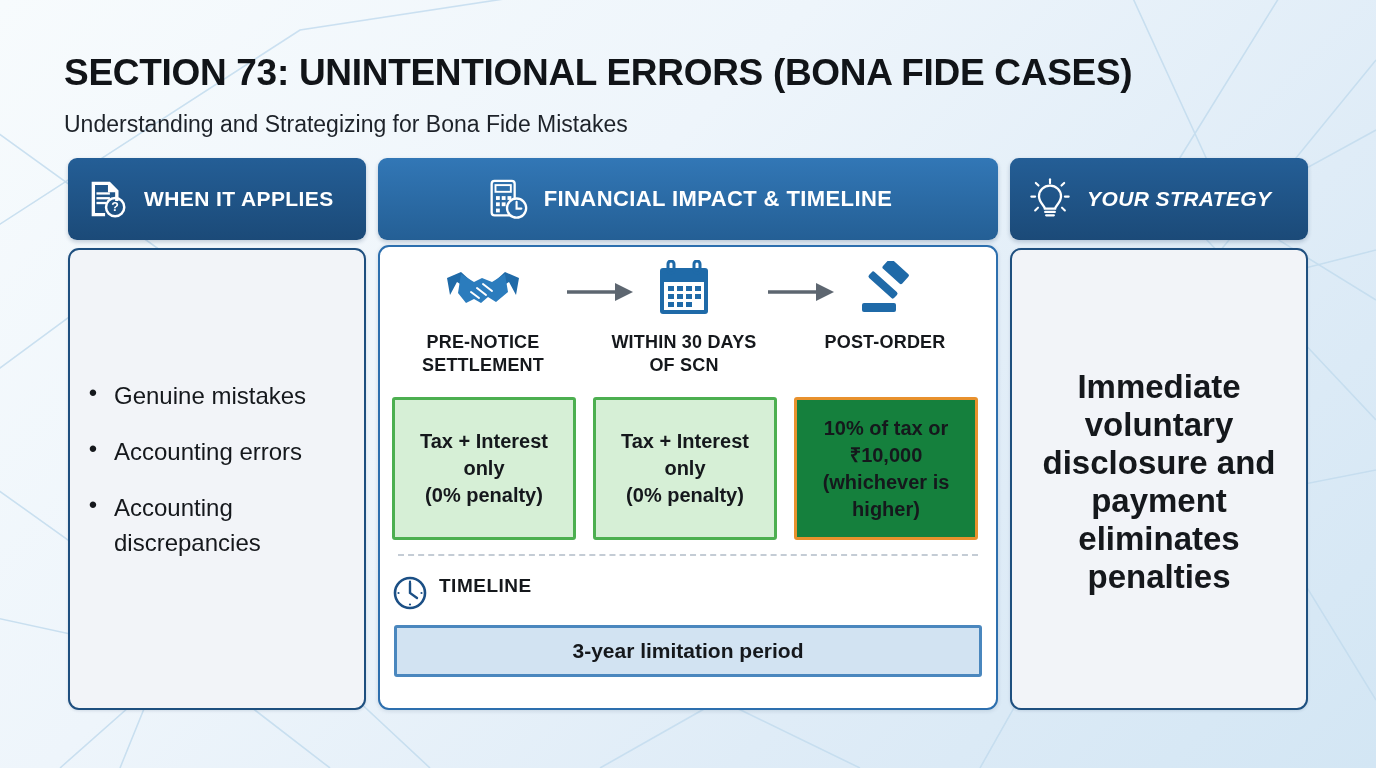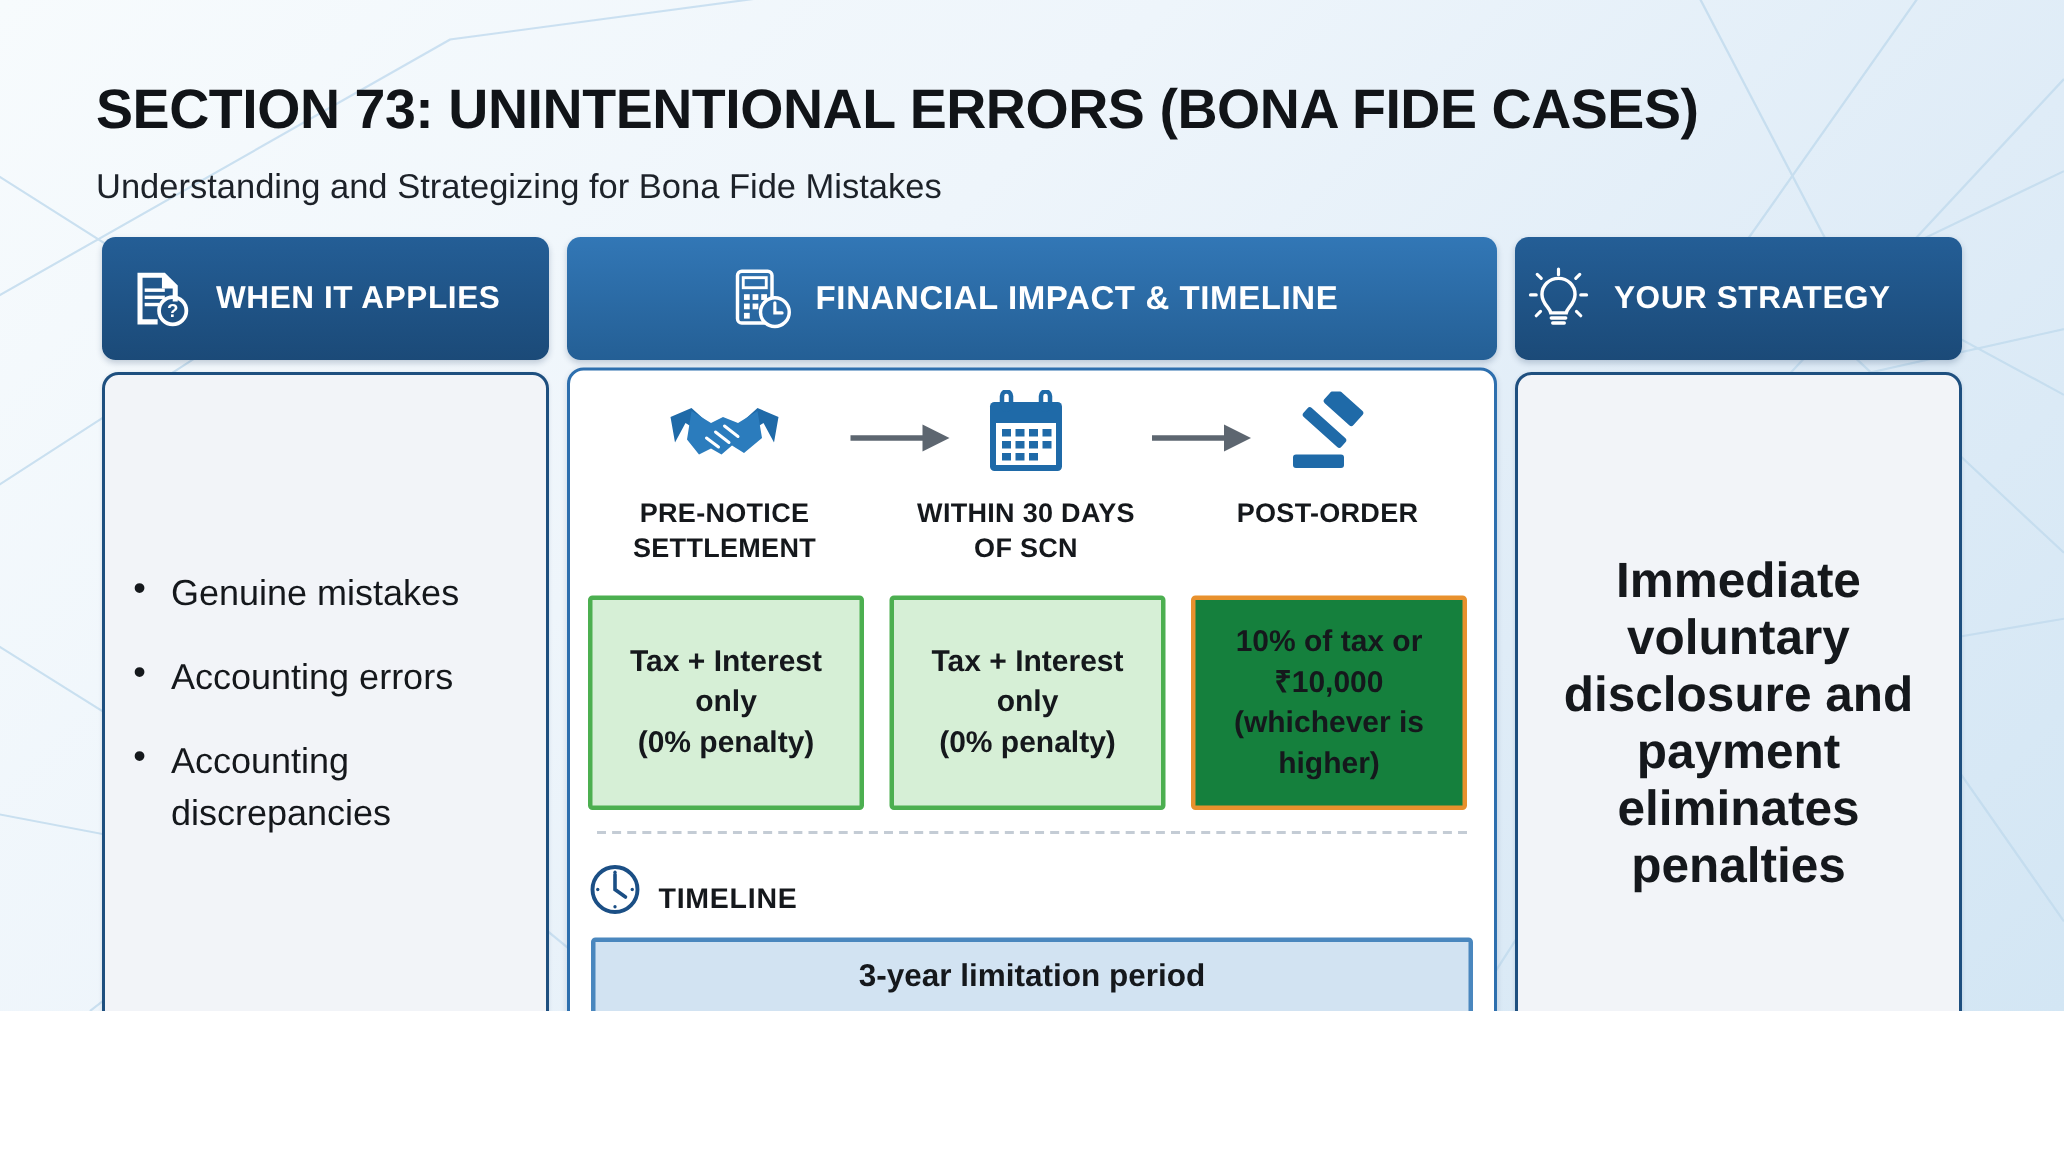--- a/index.html
+++ b/index.html
@@ -3,21 +3,21 @@
 <meta charset="utf-8">
 <style>
   * { box-sizing: border-box; margin: 0; padding: 0; }
   html, body {
     width: 1376px; height: 768px;
     font-family: "Liberation Sans", sans-serif;
     overflow: hidden;
   }
   #slide {
     position: relative;
-    width: 1376px; height: 674px;
+    width: 1376px; height: 768px;
     background: linear-gradient(135deg, #f7fbfd 0%, #eef5fb 38%, #dfecf7 70%, #d3e6f4 100%);
     overflow: hidden;
   }
   #bg-lines { position: absolute; inset: 0; width: 100%; height: 100%; }
 
   #content { position: absolute; inset: 0; }
 
   .title {
     position: absolute; left: 64px; top: 52px;
     font-size: 37px; font-weight: bold; letter-spacing: -0.3px;
@@ -31,22 +31,22 @@
   
   .hdr {
     position: absolute; height: 82px; border-radius: 9px;
     display: flex; align-items: center; gap: 14px;
     color: #ffffff; box-shadow: 0 2px 4px rgba(10,40,80,.22);
   }
   .hdr-left   { left: 68px;   top: 158px; width: 298px; justify-content: flex-start; padding-left: 16px;
                 background: linear-gradient(180deg,#245e96 0%,#1b4a78 100%); }
   .hdr-center { left: 378px;  top: 158px; width: 620px; justify-content: center;
                 background: linear-gradient(180deg,#3277b6 0%,#245f95 100%); }
-  .hdr-right  { left: 1010px; top: 158px; width: 298px; justify-content: flex-start; padding-left: 6px;
-                background: linear-gradient(180deg,#245e96 0%,#1b4a78 100%); }
+  .hdr-right  { left: 1010px; top: 158px; width: 298px; justify-content: flex-start; padding-left: 17px;
+                background: linear-gradient(180deg,#245e96 0%,#1b4a78 100%); font-style: italic; }
   .hdr-title { font-size: 21px; font-weight: bold; letter-spacing: .4px; }
   .hdr-center .hdr-title { font-size: 22px; }
   .hdr-icon { width: 46px; height: 46px; flex: none; display: block; }
 
   
   .card { position: absolute; border-radius: 11px; }
   .card-side {
     background: #f2f4f8; border: 2px solid #1e4f7f;
     box-shadow: 0 1px 3px rgba(10,40,80,.12);
   }
@@ -100,21 +100,21 @@
   .vbox-2 { left: 203px; }
   .vbox-3 { left: 404px; }
 
   
   .divider {
     position: absolute; left: 18px; right: 18px; top: 307px;
     border-top: 2px dashed #c4ccd5; height: 0;
   }
 
   
-  .tl-head { position: absolute; left: 12px; top: 328px; display: flex; align-items: flex-end; gap: 11px; }
+  .tl-head { position: absolute; left: 12px; top: 328px; display: flex; align-items: flex-start; gap: 11px; }
   .tl-title { font-size: 19px; font-weight: bold; letter-spacing: .5px; color: #15181c; }
   .tl-bar {
     position: absolute; left: 14px; right: 14px; top: 378px; height: 52px;
     border: 3px solid #4a87be; background: #d2e3f2; border-radius: 3px;
     display: flex; align-items: center; justify-content: center;
     font-size: 21px; font-weight: bold; color: #15181c;
   }
 </style>
 </head>
 <body>

